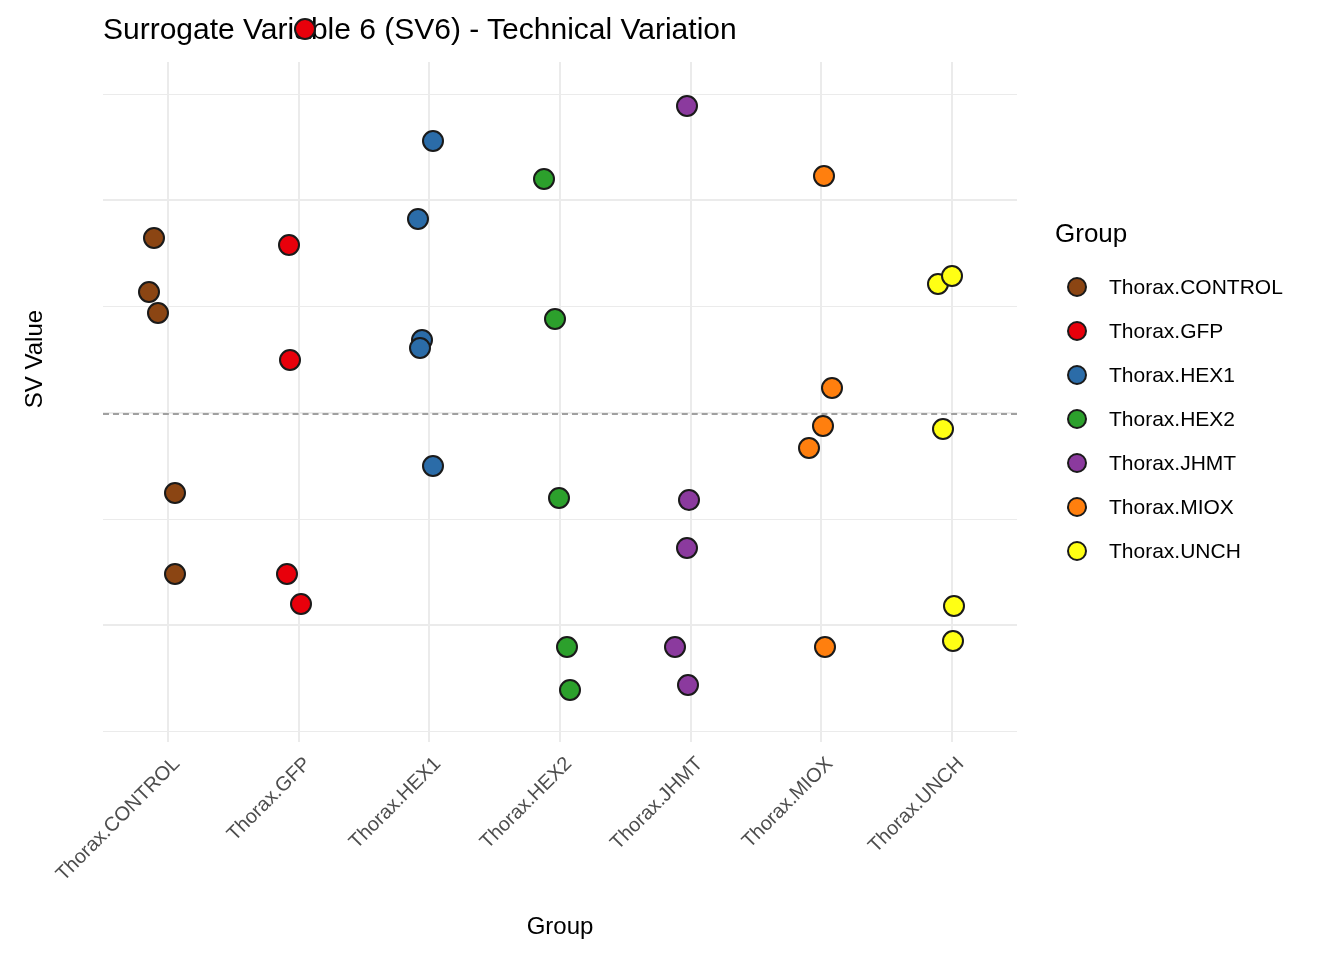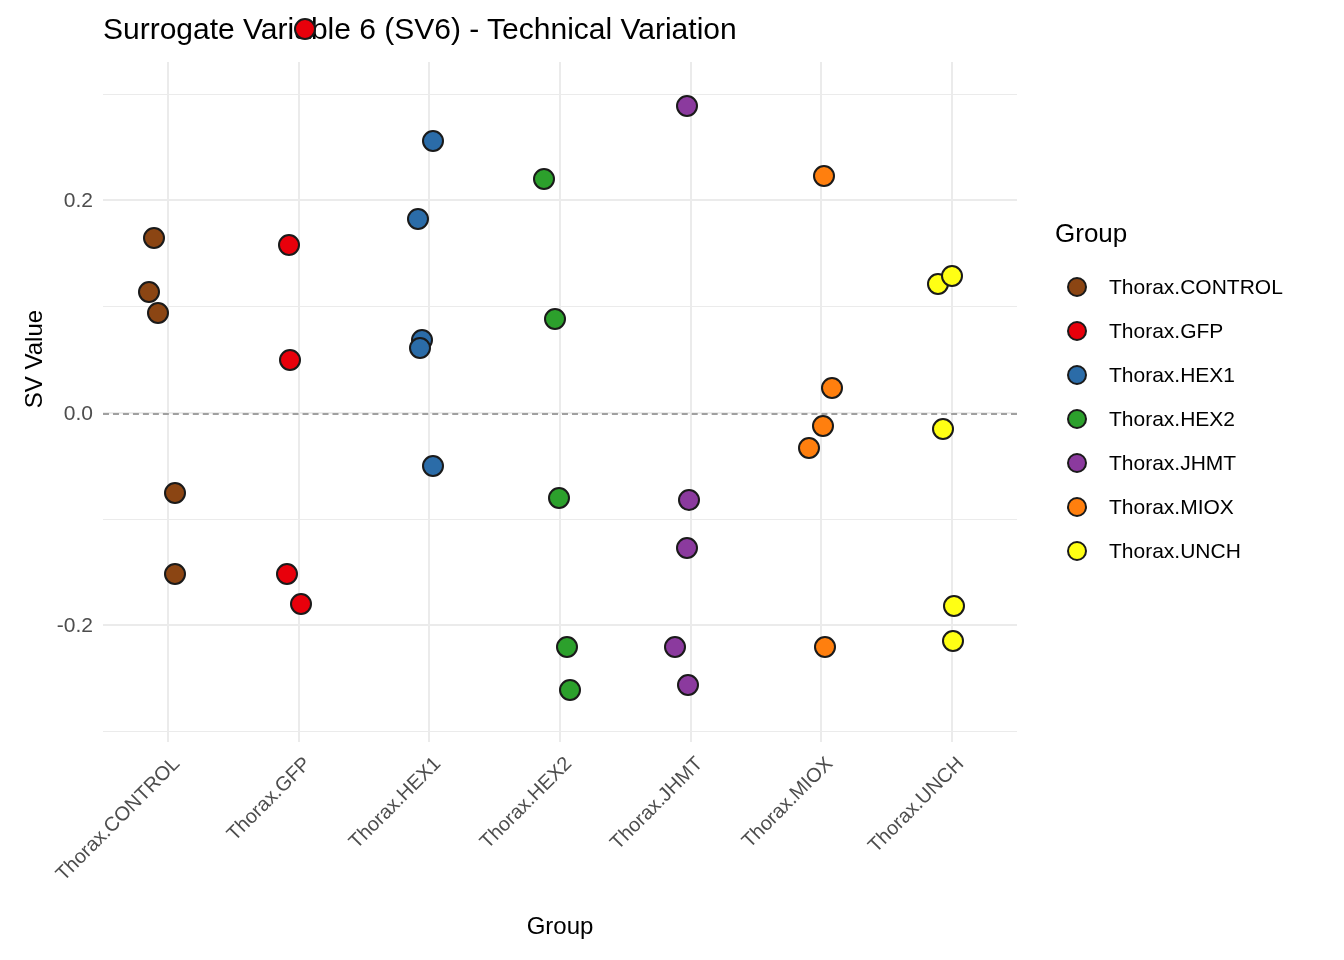--- a/index.html
+++ b/index.html
@@ -158,25 +158,20 @@
     margin-left: 10px;
   }
 </style>
 </head>
 <body>
 
 <div id="root">
 
   <div id="chart-title">Surrogate Variable 6 (SV6) - Technical Variation</div>
 
-  <div id="ytick-wrap">
-      <div class="ytick" style="top: 138.125px;">0.2</div>
-      <div class="ytick" style="top: 350.625px;">0.0</div>
-      <div class="ytick" style="top: 563.125px;">-0.2</div>
-    </div>
 
   <div id="panel">
       <div class="gridline-minor-h" style="top: 31.875px;"></div>
       <div class="gridline-minor-h" style="top: 244.375px;"></div>
       <div class="gridline-minor-h" style="top: 456.875px;"></div>
       <div class="gridline-minor-h" style="top: 669.375px;"></div>
       <div class="gridline-major-h" style="top: 137.125px;"></div>
       <div class="gridline-major-h" style="top: 349.625px;"></div>
       <div class="gridline-major-h" style="top: 562.125px;"></div>
       <div class="gridline-major-v" style="left: 64.2857px;"></div>

